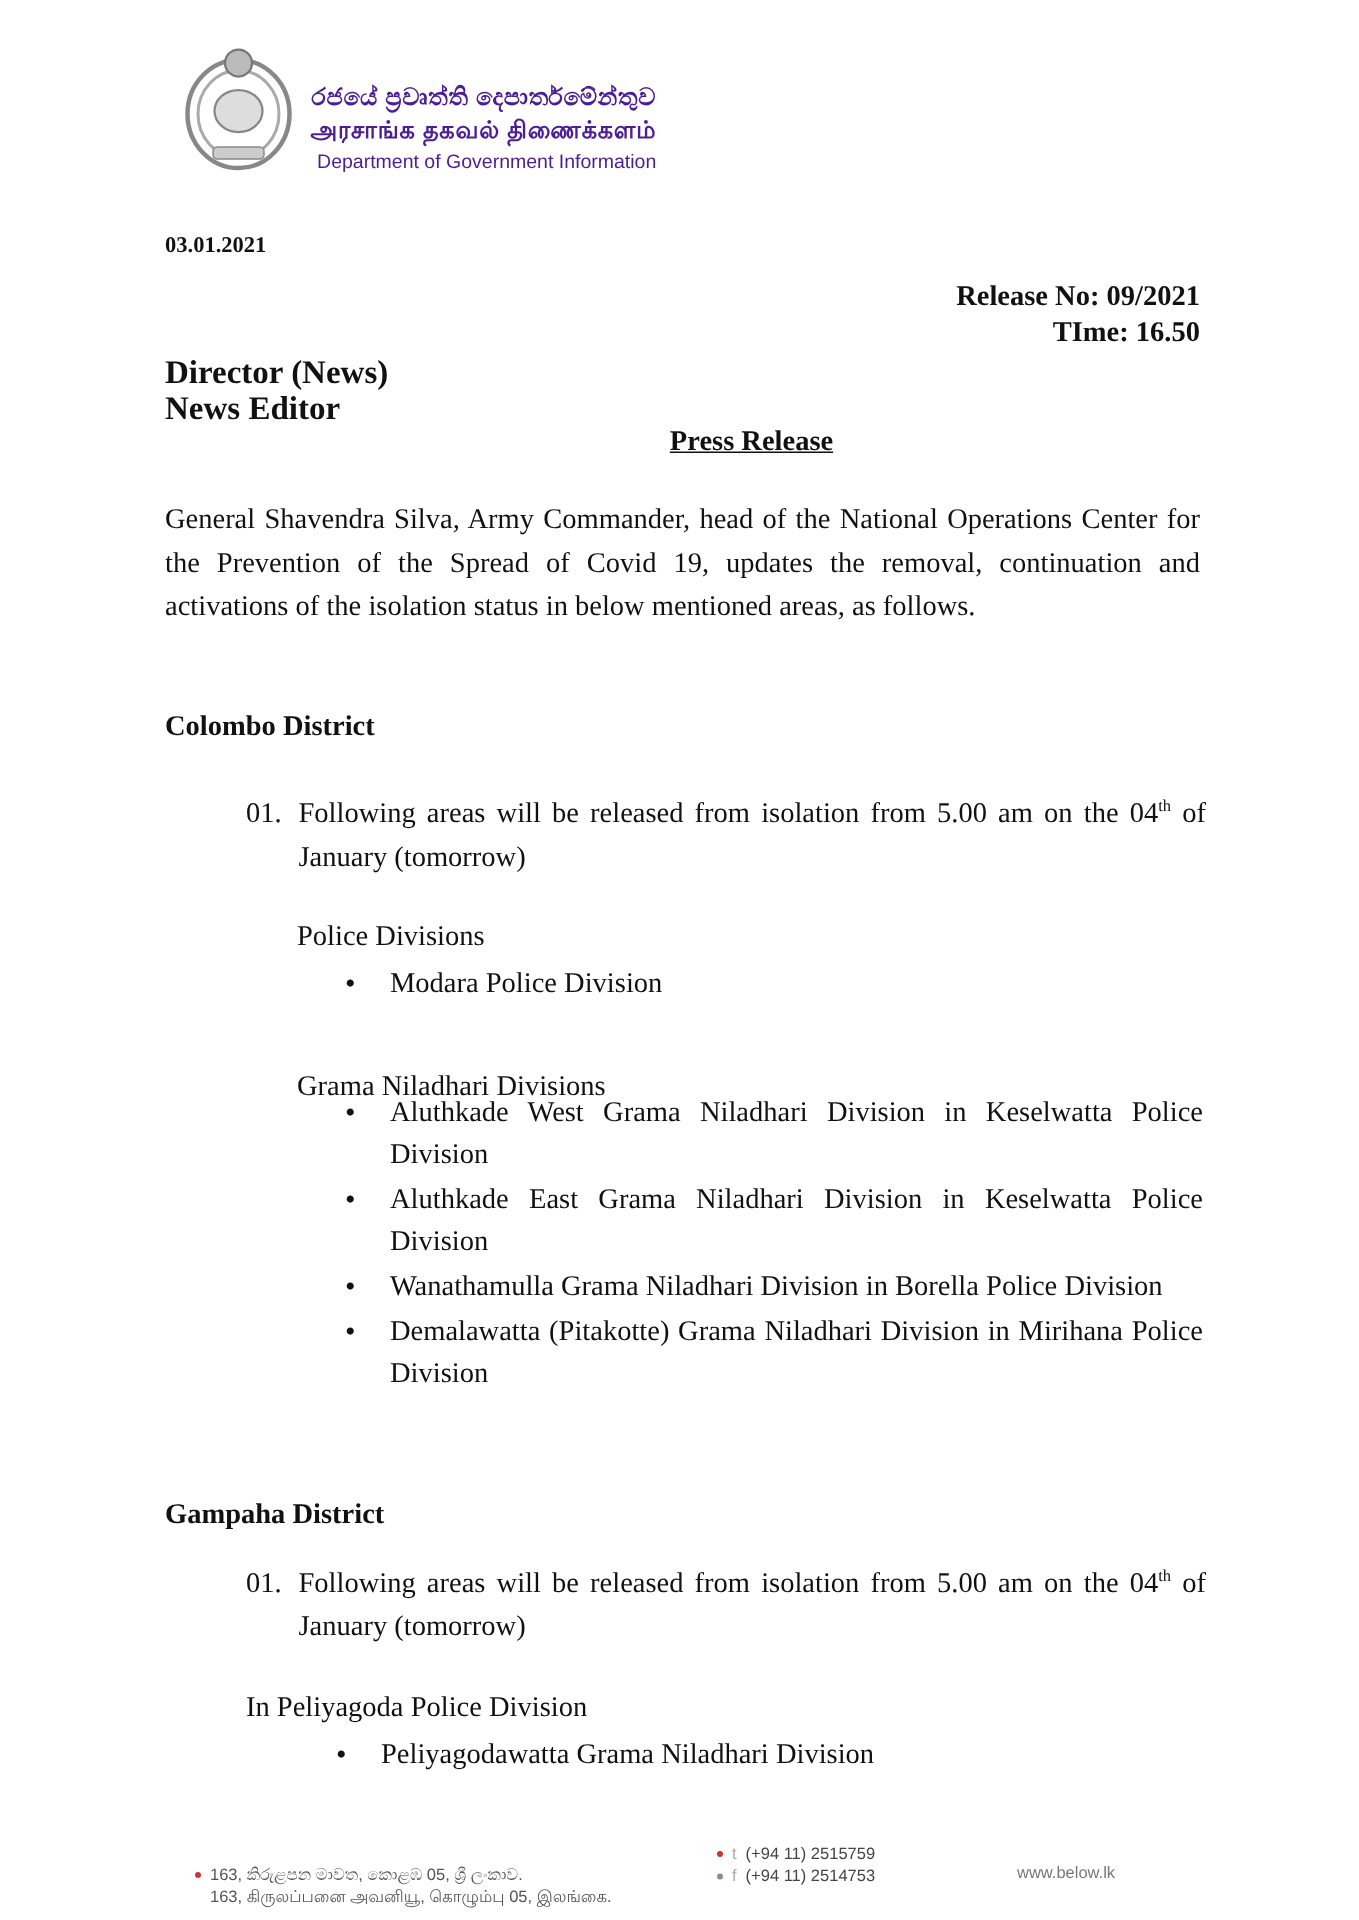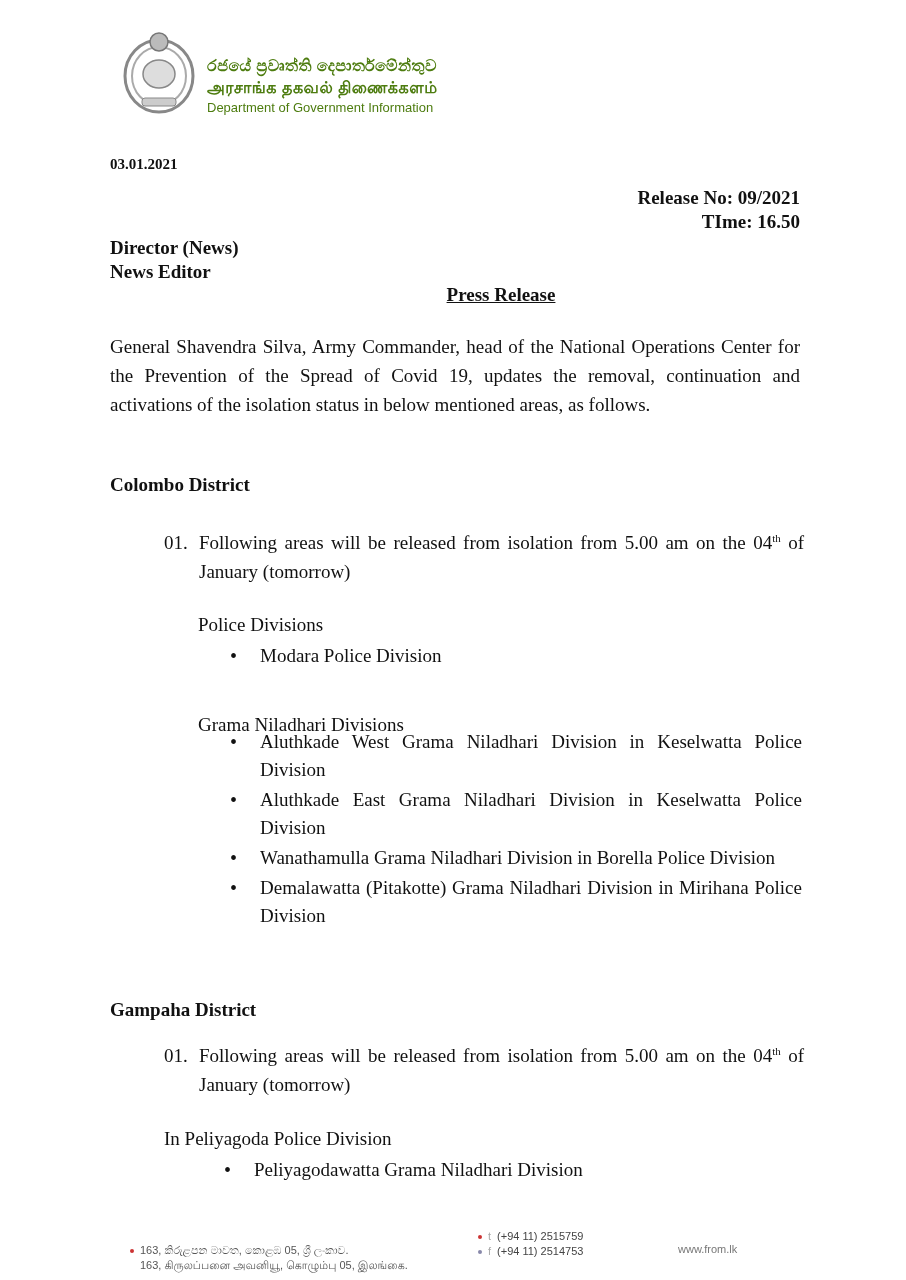--- a/index.html
+++ b/index.html
@@ -1,24 +1,24 @@
 <!DOCTYPE html>
 <html><head>
 <meta charset="utf-8">
 <style>
   html, body { margin:0; padding:0; background:#ffffff; }
   body { width:906px; height:1280px; position:relative; overflow:hidden; color:#111; font-family:"Liberation Serif", serif; }
   .abs { position:absolute; }
   .logo { left:120px; top:30px; width:78px; height:86px; }
-  .dept { left:207px; top:55px; font-family:"Liberation Sans", sans-serif; color:#4d7c0f; }
+  .dept { left:207px; top:55px; font-family:"Liberation Sans", sans-serif; color:#4c1d95;text-align:right; }
   .dept .si, .dept .ta { font-size:16px; line-height:22px; font-weight:bold; letter-spacing:0.5px; }
   .dept .en { font-size:13px; line-height:18px; }
   .date { left:110px; top:156px; font-size:15px; font-weight:bold; }
   .release { right:106px; top:186px; font-size:19px; font-weight:bold; text-align:right; line-height:24px; }
-  .recip { left:110px; top:236px; font-size:19px; font-weight:bold; line-height:24px; }
+  .recip { left:110px; top:236px; font-size:22px; font-weight:bold; line-height:24px; }
   .title { left:0; width:906px; top:284px; text-align:center; font-size:19px; font-weight:bold; text-decoration:underline;padding-left:48px; }
   .para { left:110px; width:690px; top:332px; font-size:19px; line-height:29px; text-align:justify; }
   .district { left:110px; font-size:19px; font-weight:bold; }
   .num { left:164px; width:640px; font-size:19px; line-height:29px; }
   .num .n { position:absolute; left:0; }
   .num .t { margin-left:35px; display:block; text-align:justify; }
   .sub { font-size:19px; }
   ul.bl { margin:0; padding:0; list-style:none; font-size:19px; line-height:28px; }
   ul.bl li { position:relative; padding-left:32px; text-align:justify; }
   ul.bl li::before { content:"\2022"; position:absolute; left:2px; top:0; font-size:20px; }
@@ -98,13 +98,13 @@
 <div class="abs footer">
   <div><span class="dot-red"></span><span>163, කිරුළපන මාවත, කොළඹ 05, ශ්‍රී ලංකාව.</span></div>
   <div style="padding-left:10px;">163, கிருலப்பனை அவனியூ, கொழும்பு 05, இலங்கை.</div>
 </div>
 
 <div class="abs fphone">
   <div><span class="dot-red"></span><span style="color:#aaa; margin-right:6px;">t</span><span>(+94 11) 2515759</span></div>
   <div><span class="dot-red" style="background:#88a;"></span><span style="color:#aaa; margin-right:6px;">f</span><span>(+94 11) 2514753</span></div>
 </div>
 
-<div class="abs fweb">www.from.lk</div>
+<div class="abs fweb">www.below.lk</div>
 
 </body></html>

